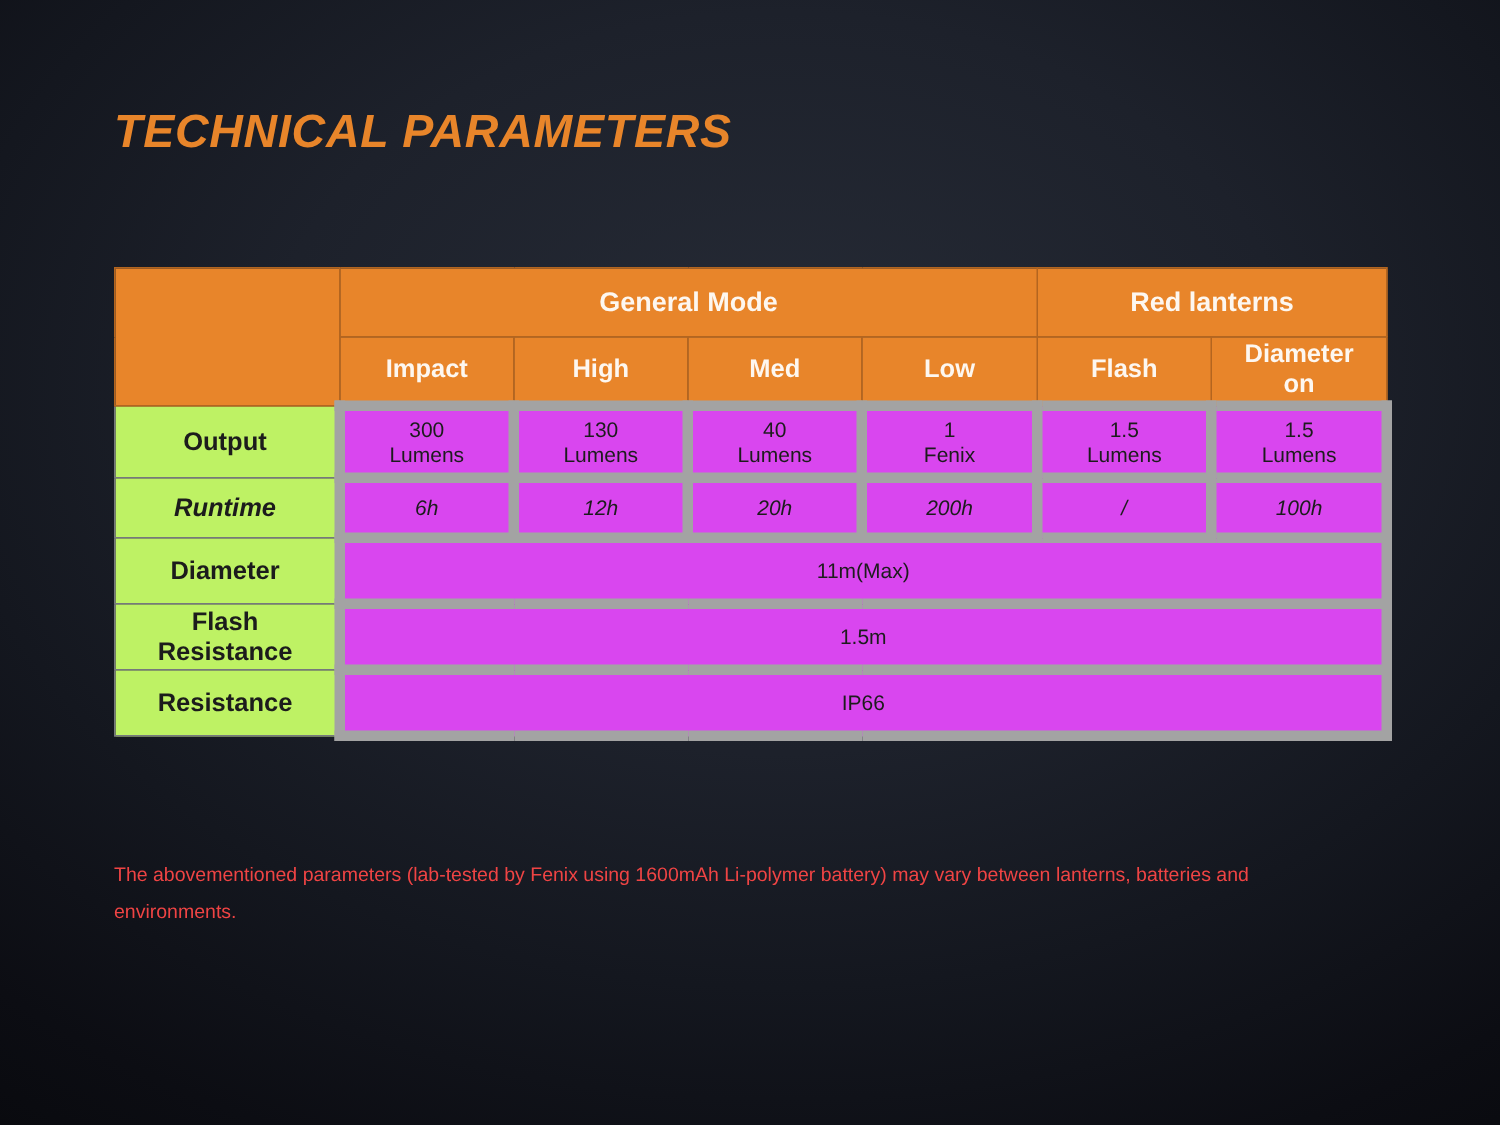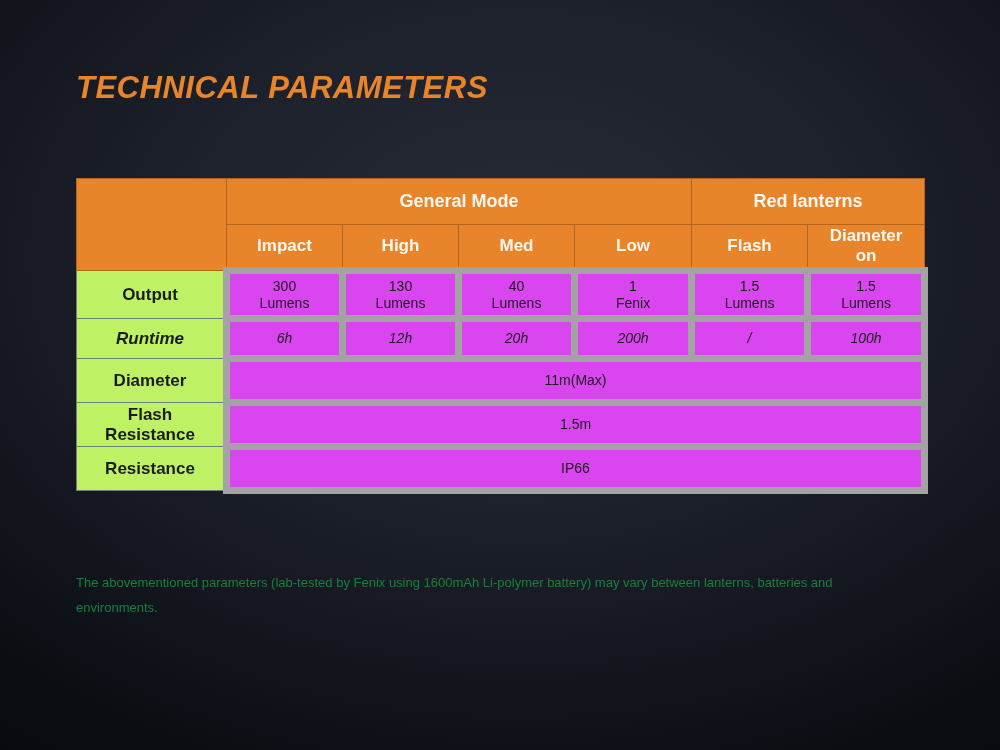--- a/index.html
+++ b/index.html
@@ -87,21 +87,21 @@
 
   .two-line { display: block; }
 
   
   .footnote {
     position: absolute;
     left: 76px;
     top: 570px;
     width: 780px;
     font-size: 13px;
-    color: #15803d;
+    color: #ef4444;
     line-height: 1.95;
   }
 </style>
 </head>
 <body>
 
 <div class="slide-title">TECHNICAL PARAMETERS</div>
 
 <div class="spec-table-wrap">
   <table class="spec-table">

